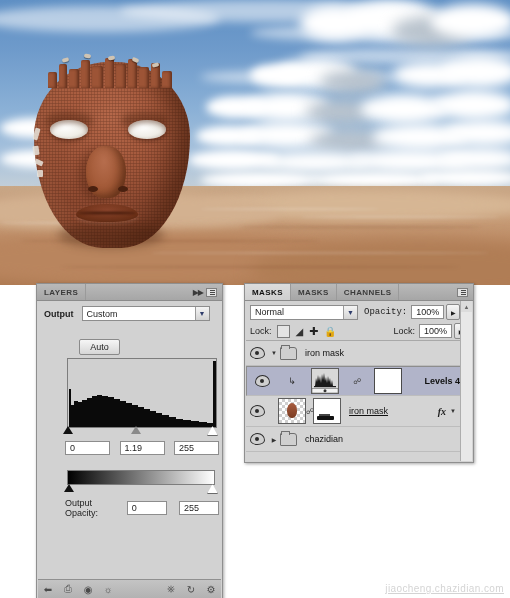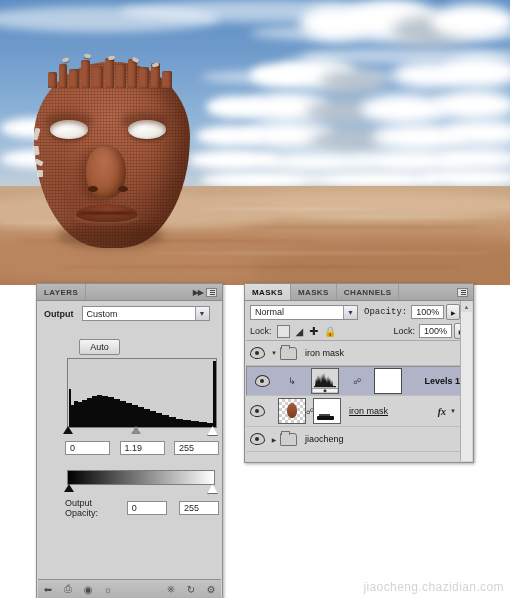--- a/index.html
+++ b/index.html
@@ -121,21 +121,21 @@
   .folder{width:15px;height:11px;background:#cfcfcf;border:1px solid #6f6f6f;border-radius:1px 3px 1px 1px;position:relative;}
   .folder::before{content:"";position:absolute;left:0;top:-3px;width:7px;height:3px;background:#cfcfcf;border:1px solid #6f6f6f;border-bottom:none;border-radius:1px 1px 0 0;}
   .thumb{width:26px;height:24px;background:#fff;border:1px solid #5e5e5e;position:relative;overflow:hidden;}
   .lname{font-size:9px;color:#111;}
   .chainlink{width:7px;text-align:center;font-size:8px;color:#444;}
   .scroll{position:absolute;right:1px;top:17px;bottom:1px;width:11px;background:#e8e8e8;border-left:1px solid #adadad;}
   .scrollup{width:11px;height:11px;display:flex;align-items:center;justify-content:center;font-size:6px;color:#666;background:#dcdcdc;}
 
   .wm{position:absolute;right:6px;bottom:4px;text-align:center;opacity:.38;}
   .wm .cn{font-size:14px;letter-spacing:2px;color:#8d8d8d;font-family:"DejaVu Sans",sans-serif;}
-  .wm .en{font-size:12px;color:#8d8d8d;letter-spacing:.4px;}
+  .wm .en{font-size:10px;color:#8d8d8d;letter-spacing:.4px;text-decoration:underline;}
 </style>
 </head>
 <body>
 
 <div id="photo">
   <div class="sky"></div>
 
   <div class="cloudwrap">
     <div class="wisp" style="left:-20px;top:6px;width:240px;height:26px;"></div>
     <div class="wisp" style="left:120px;top:0px;width:300px;height:22px;"></div>
@@ -390,21 +390,21 @@
         <svg width="26" height="24" viewBox="0 0 26 24">
           <rect x="0" y="0" width="26" height="24" fill="#d8d8d8"></rect>
           <path d="M3 17 L4 9 L5 13 L6 6 L7 12 L8 7 L9 14 L10 5 L11 11 L12 4 L13 12 L14 8 L15 14 L16 7 L17 13 L18 9 L19 16 L20 11 L21 17 Z" fill="#1a1a1a"></path>
           <rect x="2" y="17" width="22" height="1.2" fill="#1a1a1a"></rect>
           <rect x="0" y="19.5" width="26" height="4.5" fill="#f2f2f2" stroke="#666" stroke-width="0.6"></rect>
           <circle cx="13" cy="21.7" r="1.5" fill="#333"></circle>
         </svg>
       </span>
       <span class="chainlink">☍</span>
       <span class="thumb" style="background:#ffffff;border:1px solid #4a4a4a;"></span>
-      <span class="lname" style="margin-left:8px;font-weight:bold;">Levels 1</span>
+      <span class="lname" style="margin-left:8px;font-weight:bold;">Levels 4</span>
     </div>
 
     <div class="layerrow">
       <span class="eyecell">
         <span class="eyeicon">
             <b></b>
           </span>
       </span>
       <span style="width:10px;"></span>
       <span class="thumb" style="background-image:
@@ -426,21 +426,21 @@
     </div>
 
     <div class="layerrow grp" style="height:24px;">
       <span class="eyecell">
         <span class="eyeicon">
             <b></b>
           </span>
       </span>
       <span class="twisty">▶</span>
       <span class="folder"></span>
-      <span class="lname" style="margin-left:8px;">jiaocheng</span>
+      <span class="lname" style="margin-left:8px;">chazidian</span>
     </div>
   </div>
 
   <div class="scroll">
     <div class="scrollup">▲</div>
   </div>
 </div>
 
 <div class="wm">
   <div class="en">jiaocheng.chazidian.com</div>

